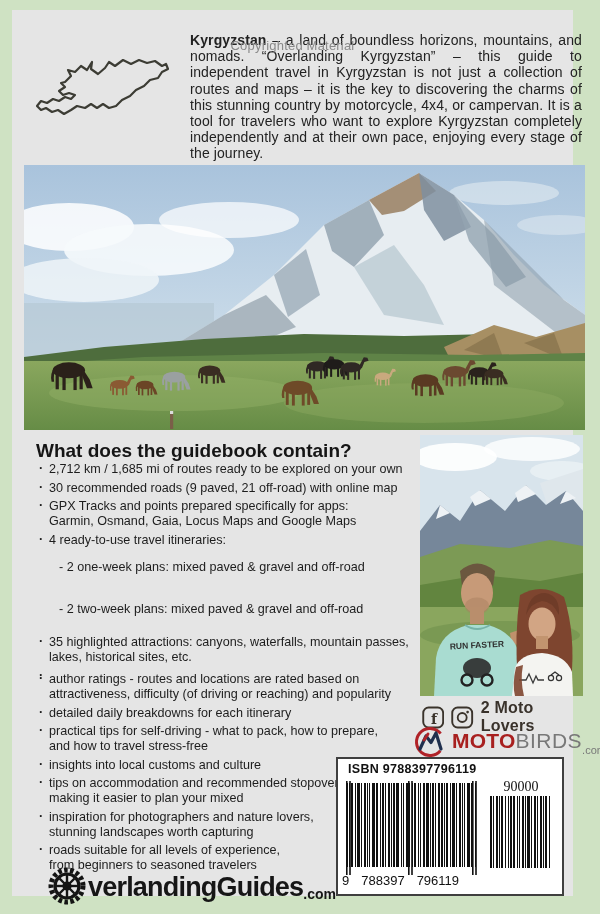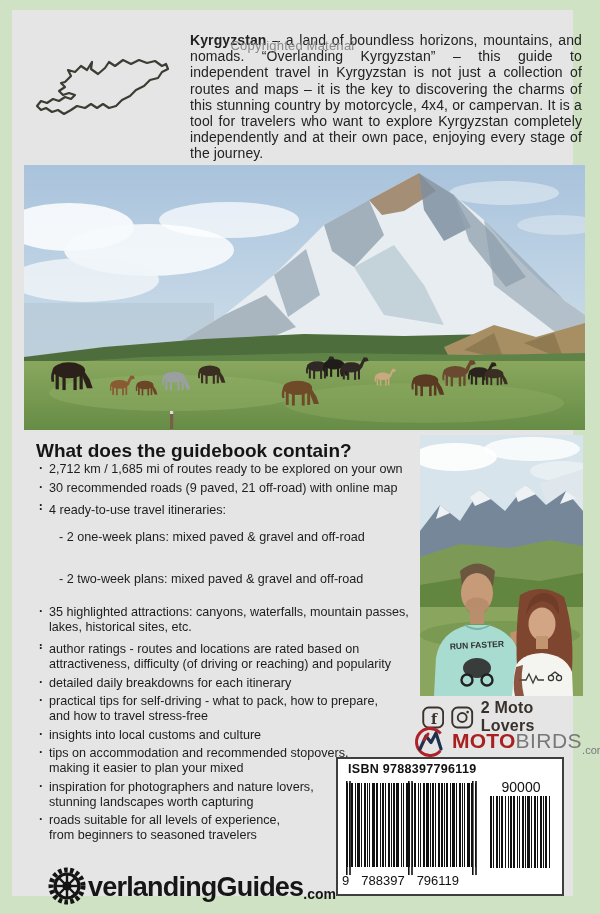--- a/index.html
+++ b/index.html
@@ -37,21 +37,21 @@
   .mb svg { width:36px; height:36px; margin-right:4px; }
   .mb-moto { font-size:21px; font-weight:bold; color:#a8201f; letter-spacing:.2px; }
   .mb-birds { font-size:21px; color:#787878; letter-spacing:.5px; }
   .mb-com { font-size:11px; color:#787878; align-self:flex-end; padding-bottom:3px; }
 
   .barcode { position:absolute; left:324px; top:747px; width:228px; height:139px; background:#fff;
              border:2px solid #3f3f3f; z-index:10; }
   .isbn-label { position:absolute; left:10px; top:3px; font-size:12.5px; font-weight:600; color:#111; letter-spacing:.3px; }
   .bars-main { position:absolute; left:8px; top:22px; width:132px; height:96px; }
   .bar-digits { position:absolute; left:4px; top:114px; width:150px; display:flex; gap:12px; font-size:13px; color:#111; }
-  .addon-num { position:absolute; left:150px; top:20px; width:66px; text-align:center; font-size:14px; color:#111; }
+  .addon-num { position:absolute; left:150px; top:20px; width:66px; text-align:center; font-size:14px; color:#111;font-family:Liberation Serif, serif; }
   .bars-addon { position:absolute; left:152px; top:37px; width:62px; height:72px; }
 
   .pub { position:absolute; left:35px; top:856px; display:flex; align-items:flex-end; z-index:3; }
   .pub svg { width:40px; height:40px; margin-right:1px; }
   .pub-name { font-size:27px; font-weight:bold; color:#161616; letter-spacing:-.8px; line-height:38px; }
   .pub-com { font-size:14px; font-weight:bold; color:#161616; padding-bottom:4px; }
 </style>
 </head>
 <body>
 
@@ -134,21 +134,22 @@
       <use href="#hs" transform="translate(442,199) scale(1.2)" fill="#2a221c"></use>
       <use href="#hg" transform="translate(458,201) scale(1.1)" fill="#3a2d22"></use>
     </svg>
   </div>
 
   <div class="heading">What does the guidebook contain?</div>
 
   <div class="bullets">
     <div class="b"><span class="dot">·</span><span>2,712 km / 1,685 mi of routes ready to be explored on your own</span></div>
     <div class="b"><span class="dot">·</span><span>30 recommended roads (9 paved, 21 off-road) with online map</span></div>
-    <div class="b"><span class="dot">·</span></div>
+    <div class="b"><span class="dot">·</span><span>GPX Tracks and points prepared specifically for apps:
+Garmin, Osmand, Gaia, Locus Maps and Google Maps</span></div>
     <div class="b"><span class="dot">·</span><span>4 ready-to-use travel itineraries:</span>
       <div class="sub">- 2 one-week plans: mixed paved &amp; gravel and off-road</div>
       <div class="sub">- 2 two-week plans: mixed paved &amp; gravel and off-road</div>
     </div>
     <div class="b"><span class="dot">·</span><span>35 highlighted attractions: canyons, waterfalls, mountain passes,
 lakes, historical sites, etc.</span></div>
     <div class="b"><span class="dot">·</span></div>
     <div class="b"><span class="dot">·</span><span>author ratings - routes and locations are rated based on
 attractiveness, difficulty (of driving or reaching) and popularity</span></div>
     <div class="b"><span class="dot">·</span><span>detailed daily breakdowns for each itinerary</span></div>

